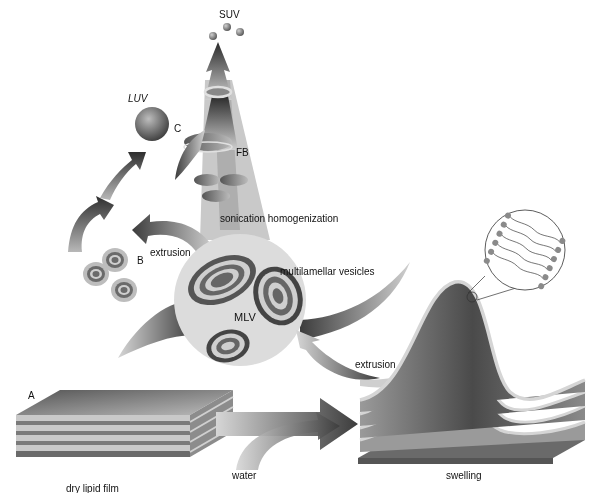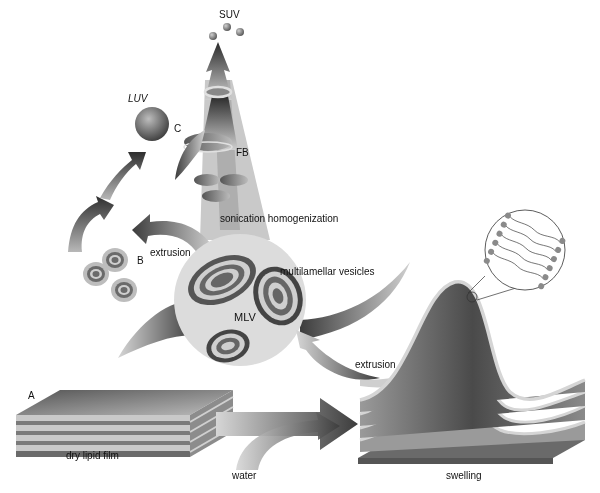--- a/index.html
+++ b/index.html
@@ -217,16 +217,16 @@
 <div class="lbl" style="left:128px;top:94px;font-style:italic;">LUV</div>
 <div class="lbl" style="left:174px;top:124px;">C</div>
 <div class="lbl" style="left:236px;top:148px;">FB</div>
 <div class="lbl" style="left:220px;top:214px;">sonication homogenization</div>
 <div class="lbl" style="left:150px;top:248px;">extrusion</div>
 <div class="lbl" style="left:137px;top:256px;">B</div>
 <div class="lbl" style="left:280px;top:267px;">multilamellar vesicles</div>
 <div class="lbl" style="left:234px;top:312px;font-size:11px;">MLV</div>
 <div class="lbl" style="left:355px;top:360px;">extrusion</div>
 <div class="lbl" style="left:28px;top:391px;">A</div>
-<div class="lbl" style="left:66px;top:451px;">dry lipid film</div>
+<div class="lbl" style="left:66px;top:484px;">dry lipid film</div>
 <div class="lbl" style="left:232px;top:471px;">water</div>
 <div class="lbl" style="left:446px;top:471px;text-align:center;">swelling</div>
 </div>
 
 </body></html>

